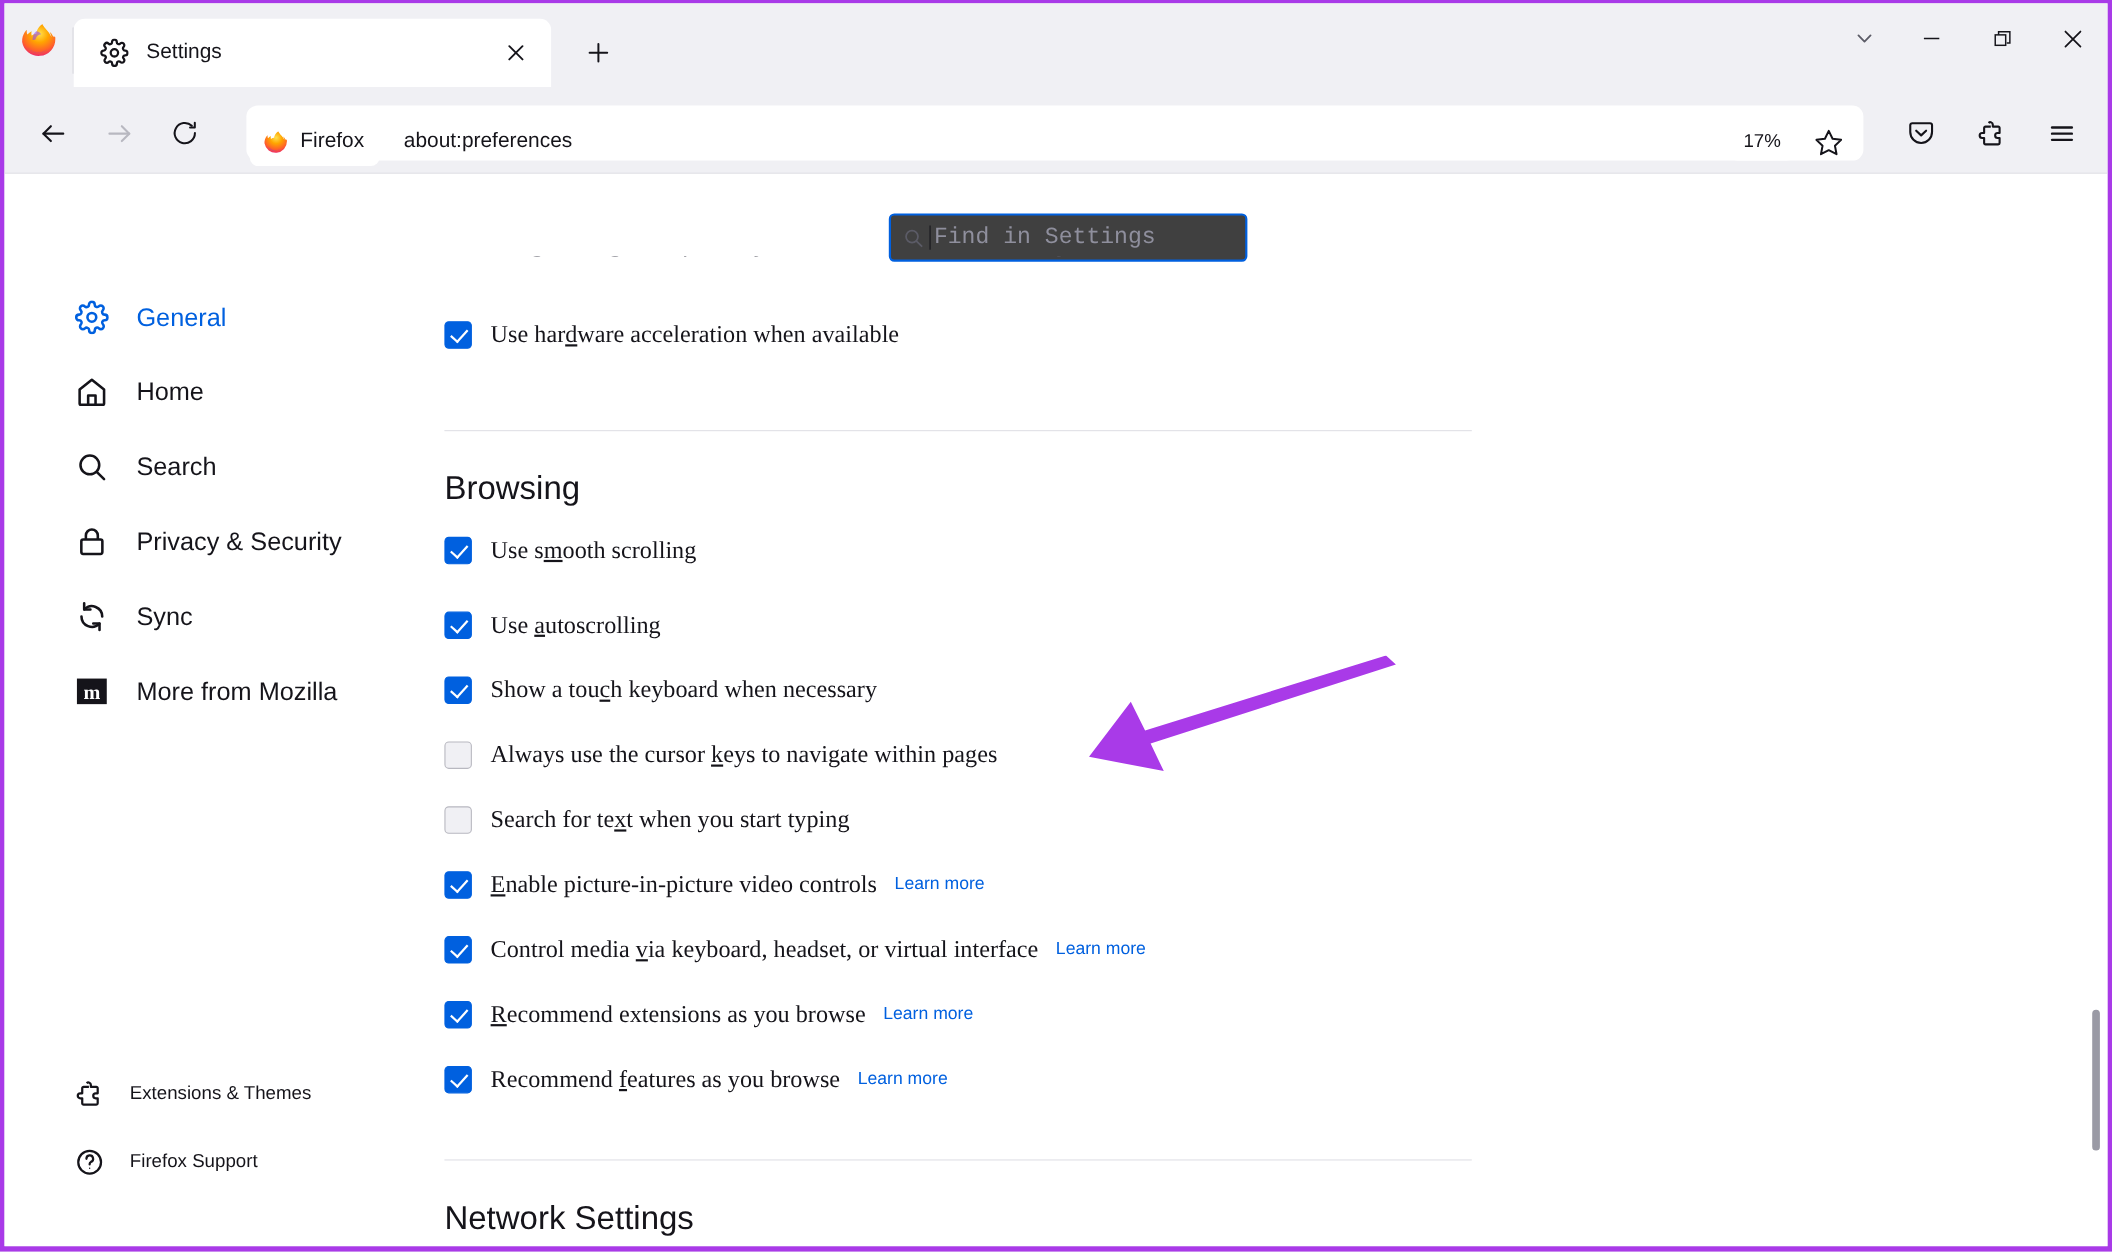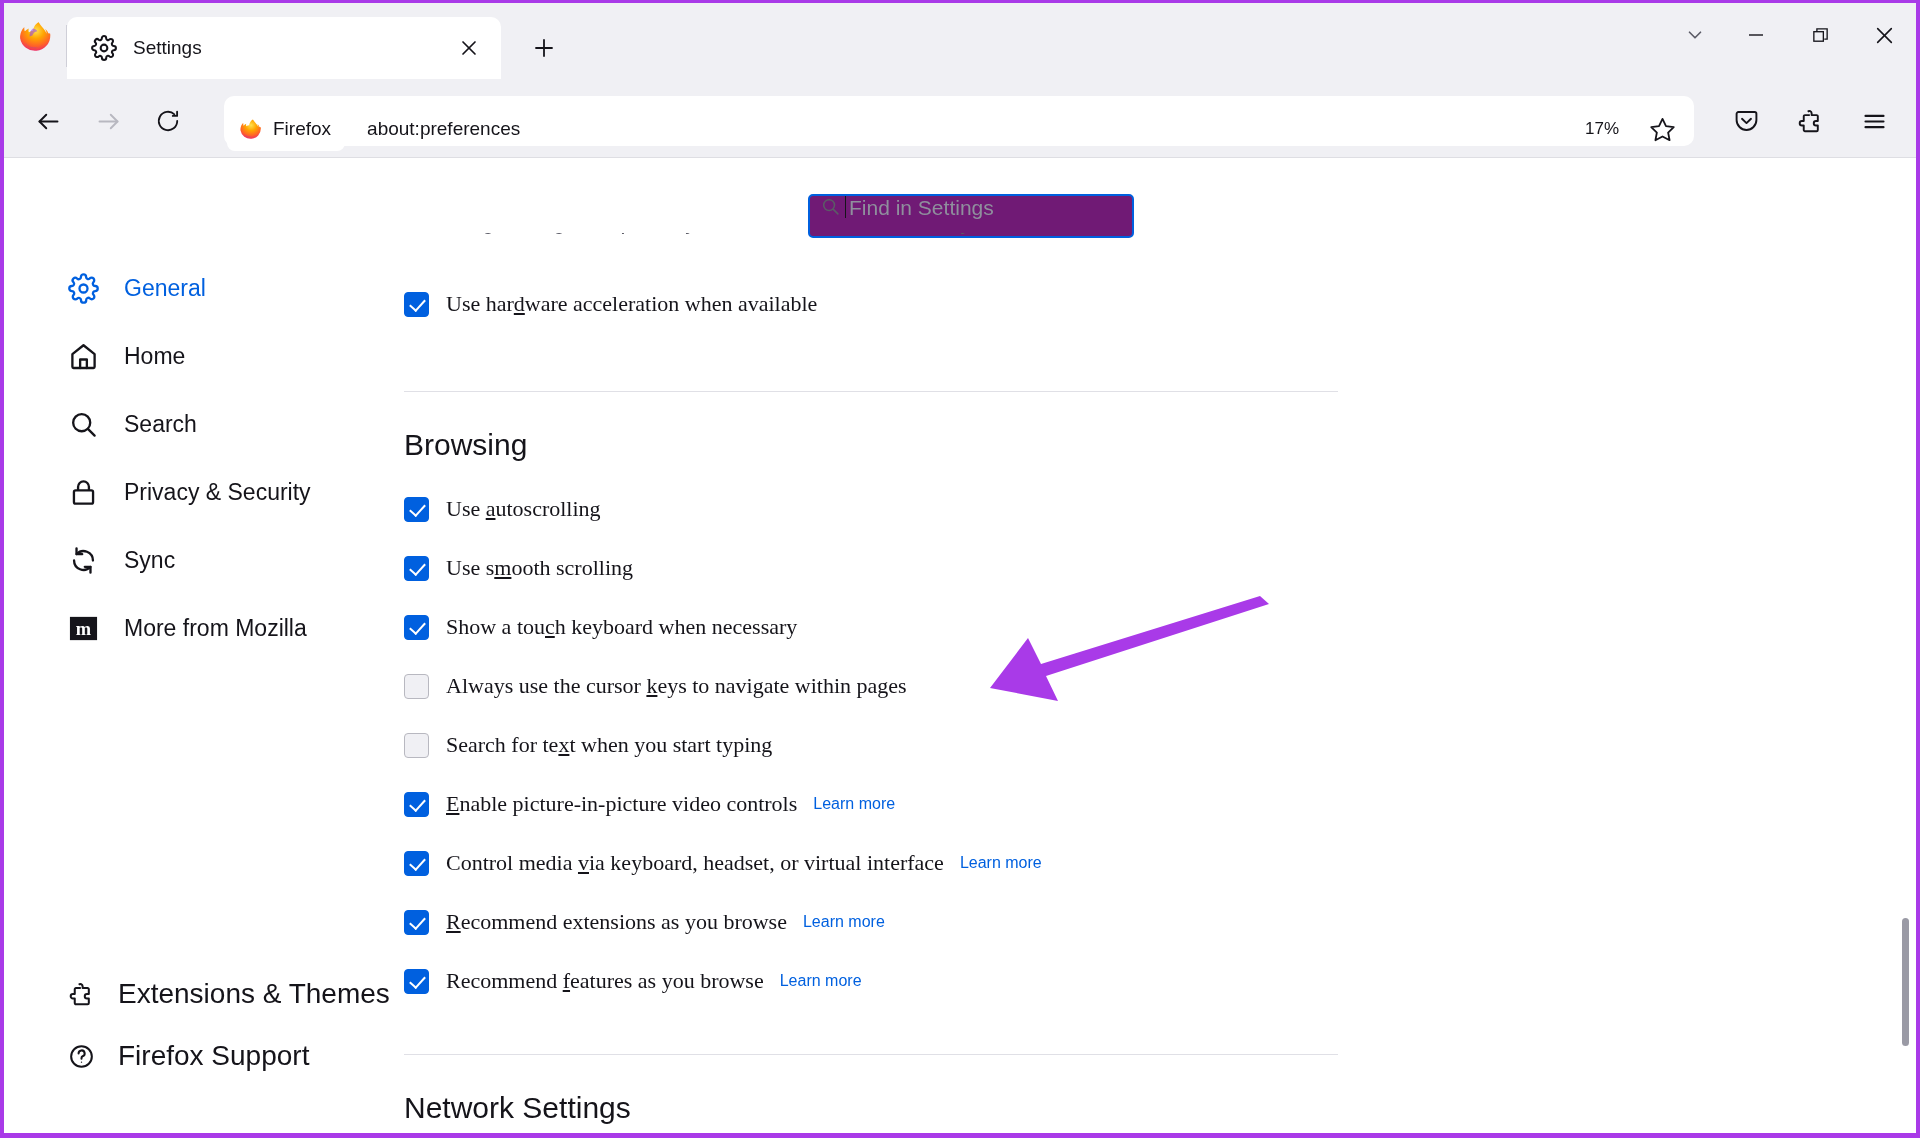--- a/index.html
+++ b/index.html
@@ -243,46 +243,47 @@
     color: #15141a;
     white-space: nowrap;
   }
   .side-item.active .si-label { color: #0060df; font-weight: 400; }
 
   #sidebar-spacer { flex: 1 1 auto; }
 
   #sidebar-footer { padding-bottom: 46px; }
   #sidebar-footer .side-item { height: 62px; }
   #sidebar-footer .side-item .si-icon { width: 30px; height: 30px; margin-right: 22px; }
-  #sidebar-footer .side-item .si-label { font-size: 28px; }
+  #sidebar-footer .side-item .si-label { font-size: 17px; }
 
   #main {
     flex: 1 1 auto;
     position: relative;
     overflow: hidden;
   }
 
   #search-row {
     position: absolute;
     top: 36px;
     left: 436px;
     width: 326px;
     height: 44px;
   }
 
   #search-box {
     width: 100%;
     height: 100%;
     border: 2px solid #0060df;
     border-radius: 5px;
-    background: #701a75;
-    display: flex;
-    align-items: flex-start;
+    background: #404040;
+    display: flex;
+    align-items: center;
     padding: 0 10px;
     cursor: text;
+    font-family: Liberation Mono, monospace;
   }
   #search-icon-wrap { flex: 0 0 auto; display: flex; align-items: center; margin-right: 4px; }
   #search-caret {
     width: 1px; height: 22px;
     background: #15141a;
     flex: 0 0 auto;
     margin-right: 3px;
   }
   #search-placeholder {
     font-size: 21px;
@@ -670,28 +671,28 @@
 
           <div class="pref-row" style="margin-top:26px;">
             <span class="cb checked"></span>
             <span class="pref-label"><span>Use har</span><u>d</u><span>ware acceleration when available</span></span>
           </div>
 
           <div class="divider" style="margin-top:66px;"></div>
 
           <div class="section-title" style="margin-top:36px;">Browsing</div>
 
+          <div class="pref-row" style="margin-top:17px;">
+            <span class="cb checked"></span>
+            <span class="pref-label"><span>Use s</span><u>m</u><span>ooth scrolling</span></span>
+          </div>
+
           <div class="pref-row" style="margin-top:26px;">
             <span class="cb checked"></span>
             <span class="pref-label"><span>Use </span><u>a</u><span>utoscrolling</span></span>
-          </div>
-
-          <div class="pref-row" style="margin-top:17px;">
-            <span class="cb checked"></span>
-            <span class="pref-label"><span>Use s</span><u>m</u><span>ooth scrolling</span></span>
           </div>
 
           <div class="pref-row" style="margin-top:17px;">
             <span class="cb checked"></span>
             <span class="pref-label"><span>Show a tou</span><u>c</u><span>h keyboard when necessary</span></span>
           </div>
 
           <div class="pref-row" style="margin-top:17px;">
             <span class="cb unchecked"></span>
             <span class="pref-label"><span>Always use the cursor </span><u>k</u><span>eys to navigate within pages</span></span>

